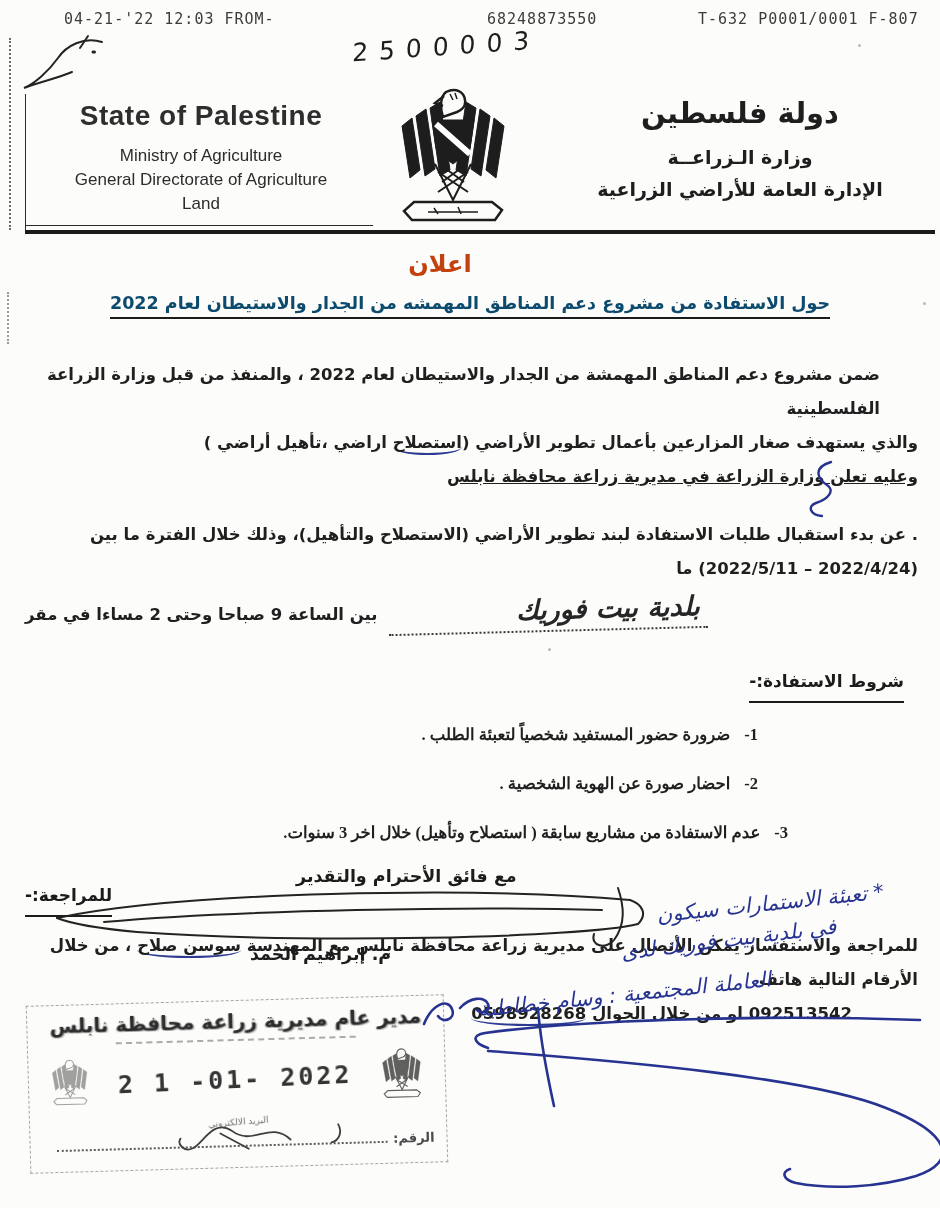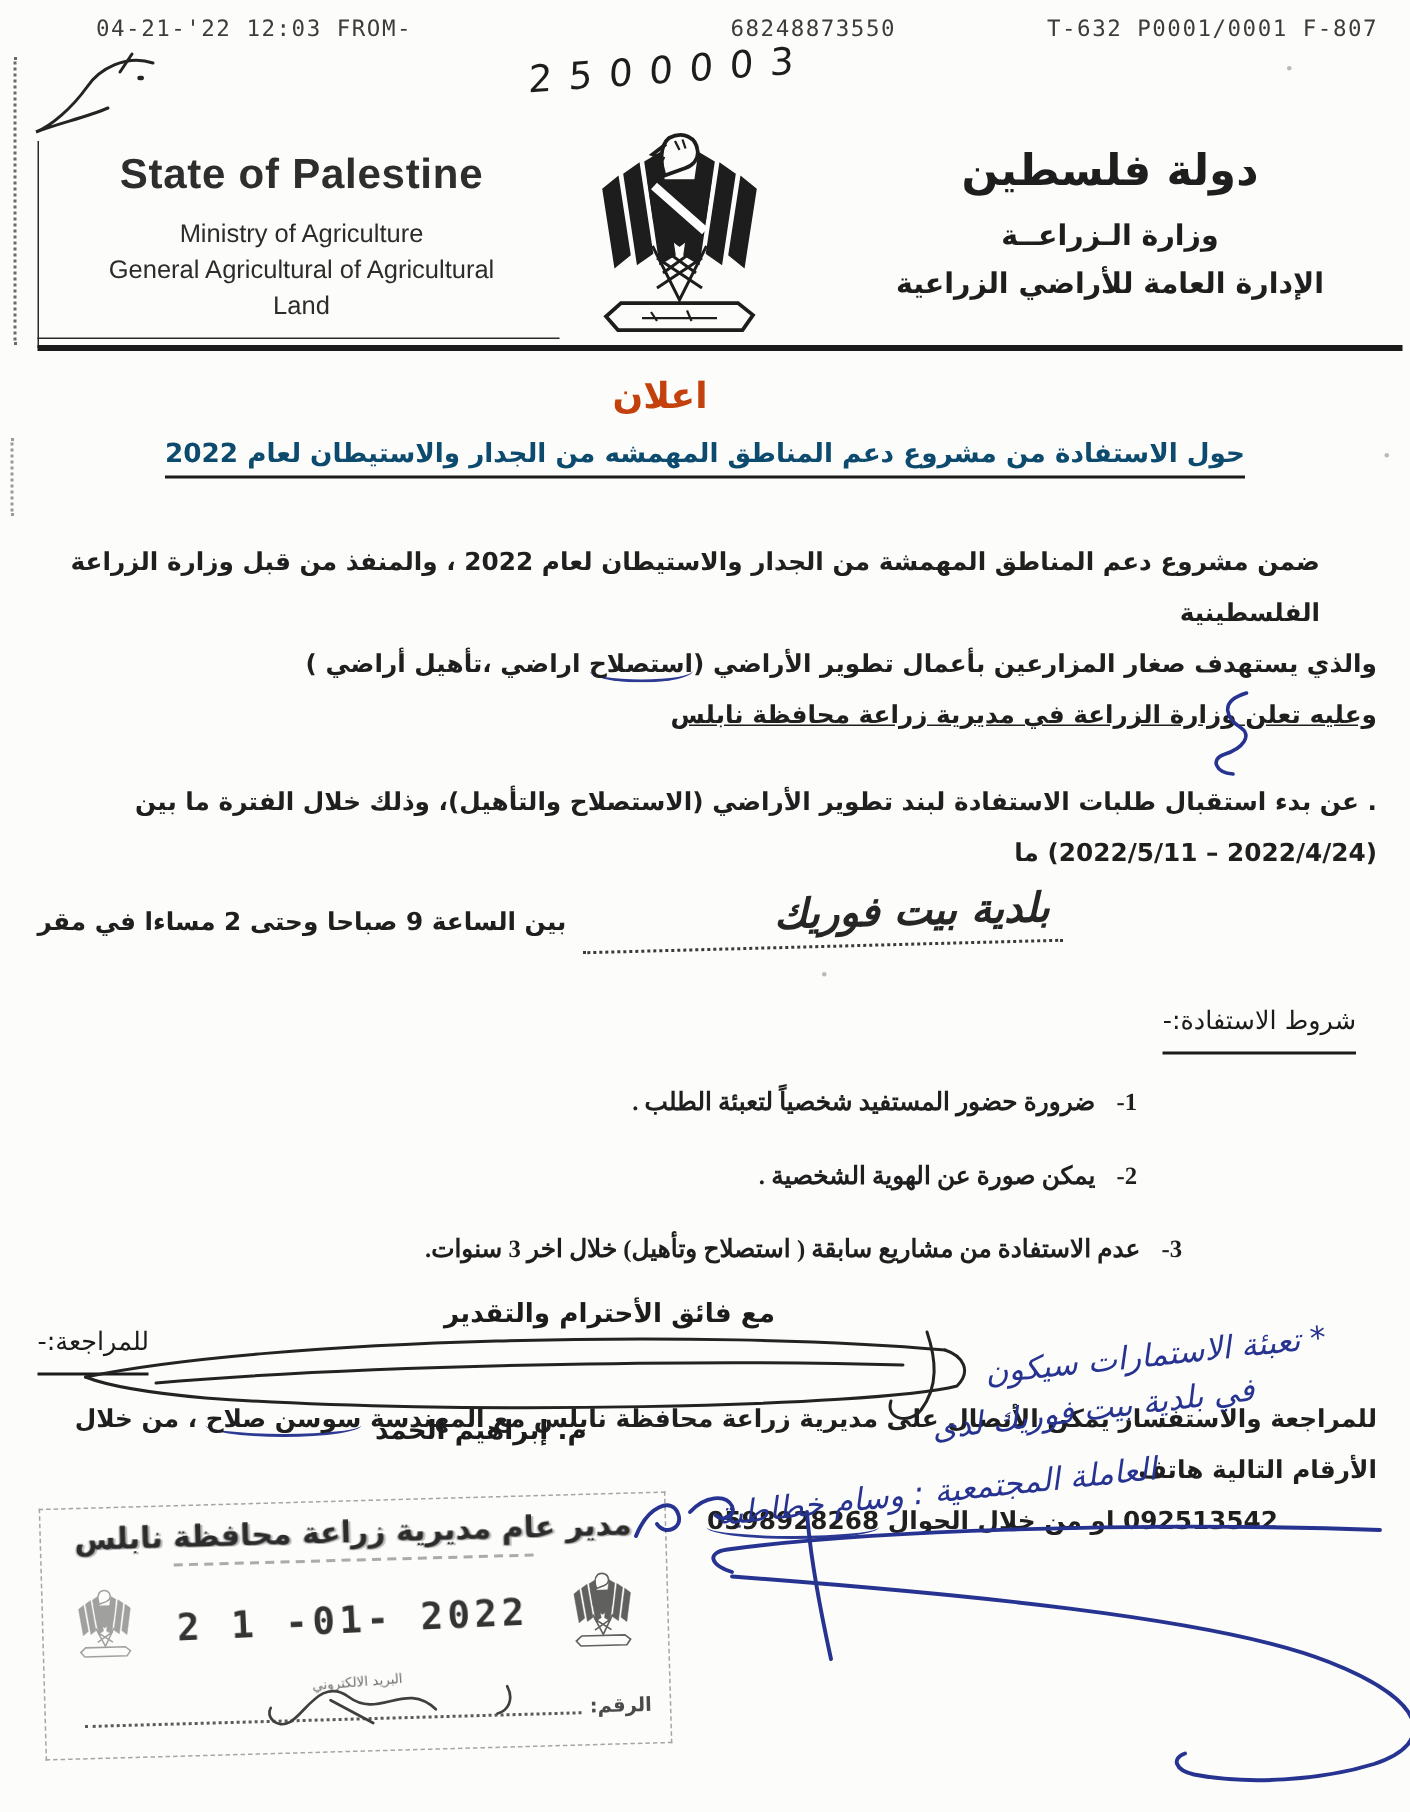--- a/index.html
+++ b/index.html
@@ -54,21 +54,21 @@
   .p1l1 { padding-right:38px; }
   .p1l3 { text-align:right; padding-left:400px; white-space:nowrap;text-decoration:underline; }
   .blue-underline { border-bottom:2.5px solid #2c3a94; border-radius:0 0 50% 50%/0 0 8px 8px; padding-bottom:1px; }
   .p2l1 { margin-top:24px; }
   .p2l2 { margin-top:6px; direction:ltr; display:flex; align-items:flex-end; text-align:right; }
   .p2l2 .typed { direction:rtl; white-space:nowrap; }
   .hand-location { direction:rtl; display:inline-block; margin-left:10px; min-width:320px;
     font-size:27px; font-weight:700; font-style:italic; color:#262626; letter-spacing:3px;
     border-bottom:2px dotted #3a3a3a; transform:rotate(-1.5deg); line-height:36px; padding:0 8px 2px 20px; }
   
-  .section-heading { display:inline-block; font-size:17px; font-weight:400; color:#1b1b1b;
+  .section-heading { display:inline-block; font-size:17px; font-weight:700; color:#1b1b1b;
     border-bottom:2px solid #1b1b1b; padding-bottom:3px; }
   .conditions { margin-top:32px; }
   .conditions .section-heading { margin-right:14px; }
   .cond-item { margin-top:15px; padding-right:160px; font-weight:600;font-family:Liberation Serif, serif; }
   .cond-item .num { margin-left:14px; }
   .review { margin-top:28px; }
   .review-l1 { margin-top:12px; }
   .review-l2 { padding-left:0; text-align:right; padding-right:66px; }
   
   .closing { position:absolute; left:296px; top:866px; font-size:17.5px; font-weight:700;
@@ -127,21 +127,21 @@
   </g>
 </svg>
 
 <div class="lh-vline"></div>
 <div class="lh-subline"></div>
 <div class="lh-rule"></div>
 
 <div class="lh-en">
   <div class="en-title">State of Palestine</div>
   <div class="en-line first">Ministry of Agriculture</div>
-  <div class="en-line">General Agricultural of Agricultural</div>
+  <div class="en-line">General Directorate of Agriculture</div>
   <div class="en-line">Land</div>
 </div>
 
 <svg class="emblem" width="130" height="142" viewBox="0 0 130 142">
   <g stroke="#1d1d1d" fill="#1d1d1d">
 
     <path d="M14,38 l10,-8 8,52 -10,8 z"></path>
     <path d="M28,28 l10,-7 9,60 -10,7 z"></path>
     <path d="M42,20 l10,-6 10,68 -10,6 z"></path>
 
@@ -184,21 +184,21 @@
 
   <div class="p2l1">. عن بدء استقبال طلبات الاستفادة لبند تطوير الأراضي (الاستصلاح والتأهيل)، وذلك خلال الفترة ما بين (2022/4/24 – 2022/5/11) ما</div>
   <div class="p2l2">
     <span class="typed">بين الساعة 9 صباحا وحتى 2 مساءا في مقر</span>
     <span class="hand-location">بلدية بيت فوريك</span>
   </div>
 
   <div class="conditions">
     <div style="text-align:right;"><span class="section-heading">شروط الاستفادة:-</span></div>
     <div class="cond-item"><span class="num">1-</span><span>ضرورة حضور المستفيد شخصياً لتعبئة الطلب .</span></div>
-    <div class="cond-item"><span class="num">2-</span><span>يمكن صورة عن الهوية الشخصية .</span></div>
+    <div class="cond-item"><span class="num">2-</span><span>احضار صورة عن الهوية الشخصية .</span></div>
     <div class="cond-item" style="padding-right:130px;"><span class="num">3-</span><span>عدم الاستفادة من مشاريع سابقة ( استصلاح وتأهيل) خلال اخر 3 سنوات.</span></div>
   </div>
 
   <div class="review">
     <div style="text-align:left;"><span class="section-heading">للمراجعة:-</span></div>
     <div class="review-l1"><span>للمراجعة والاستفسار  يمكن الأتصال على مديرية زراعة محافظة نابلس مع المهندسة </span><span class="blue-underline">سوسن صلاح</span><span> ، من خلال الأرقام التالية هاتف</span></div>
     <div class="review-l2"><span>092513542</span><span> او من خلال الجوال </span><span class="blue-underline">0598928268</span></div>
   </div>
 </div>
 

